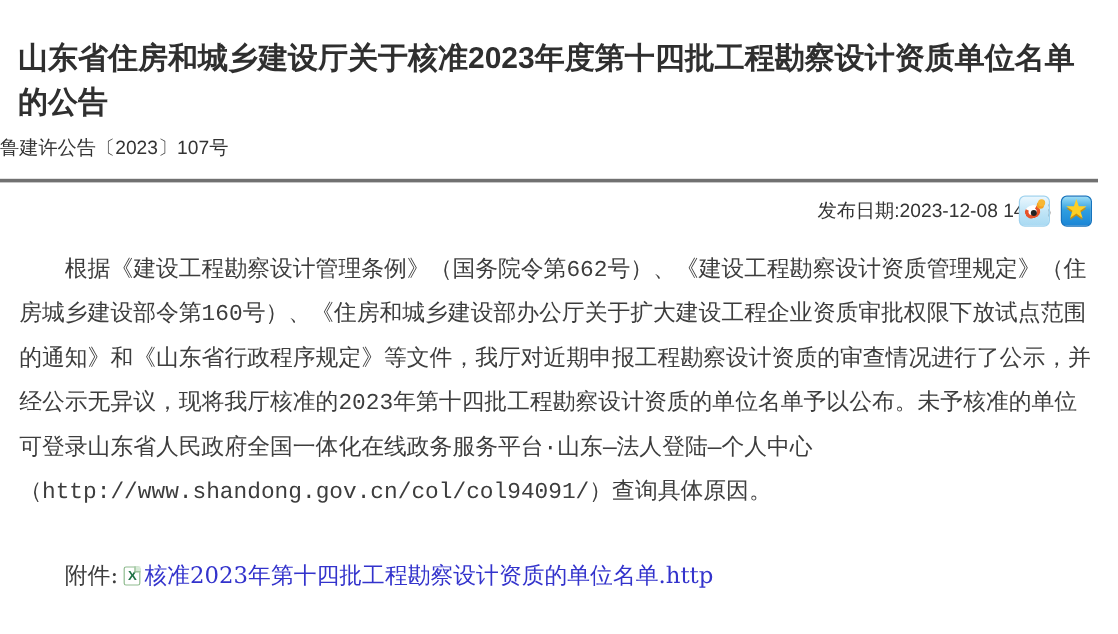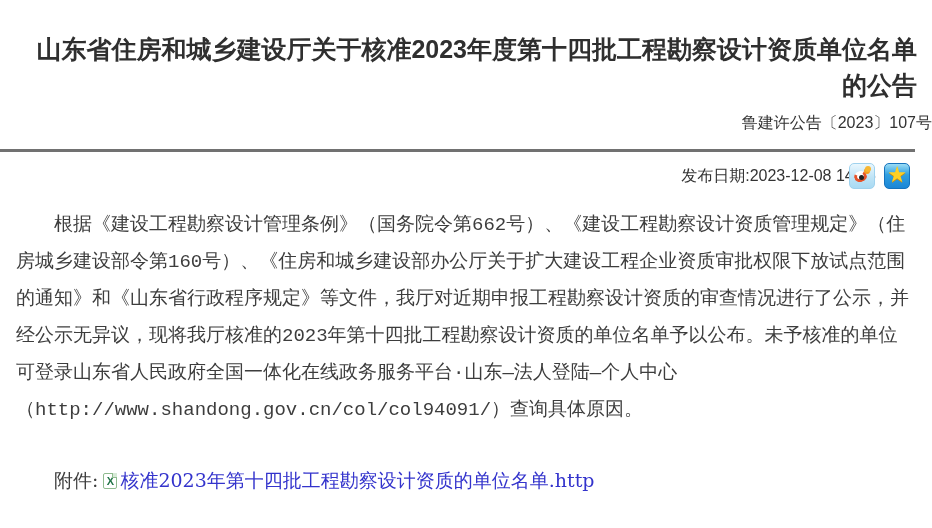--- a/index.html
+++ b/index.html
@@ -14,29 +14,29 @@
     width:932px;height:528px;
     background:#ffffff;
     overflow:hidden;
     font-family:"Liberation Sans",sans-serif;
     color:#333;
   }
   
   .title{
     margin:31px auto 0;
     max-width:902px;
-    text-align:right;
+    text-align:left;
     font-size:25px;
     line-height:36px;
     font-weight:600;
     color:var(--title);
     letter-spacing:0;
   }
   .doc-no{
-    text-align:right;
+    text-align:left;
     font-size:16px;
     margin-top:10px;
     color:#333;
   }
   .divider{
     height:3px;
     width:915px;
     background:var(--divider);
     margin-top:15px;
   }

